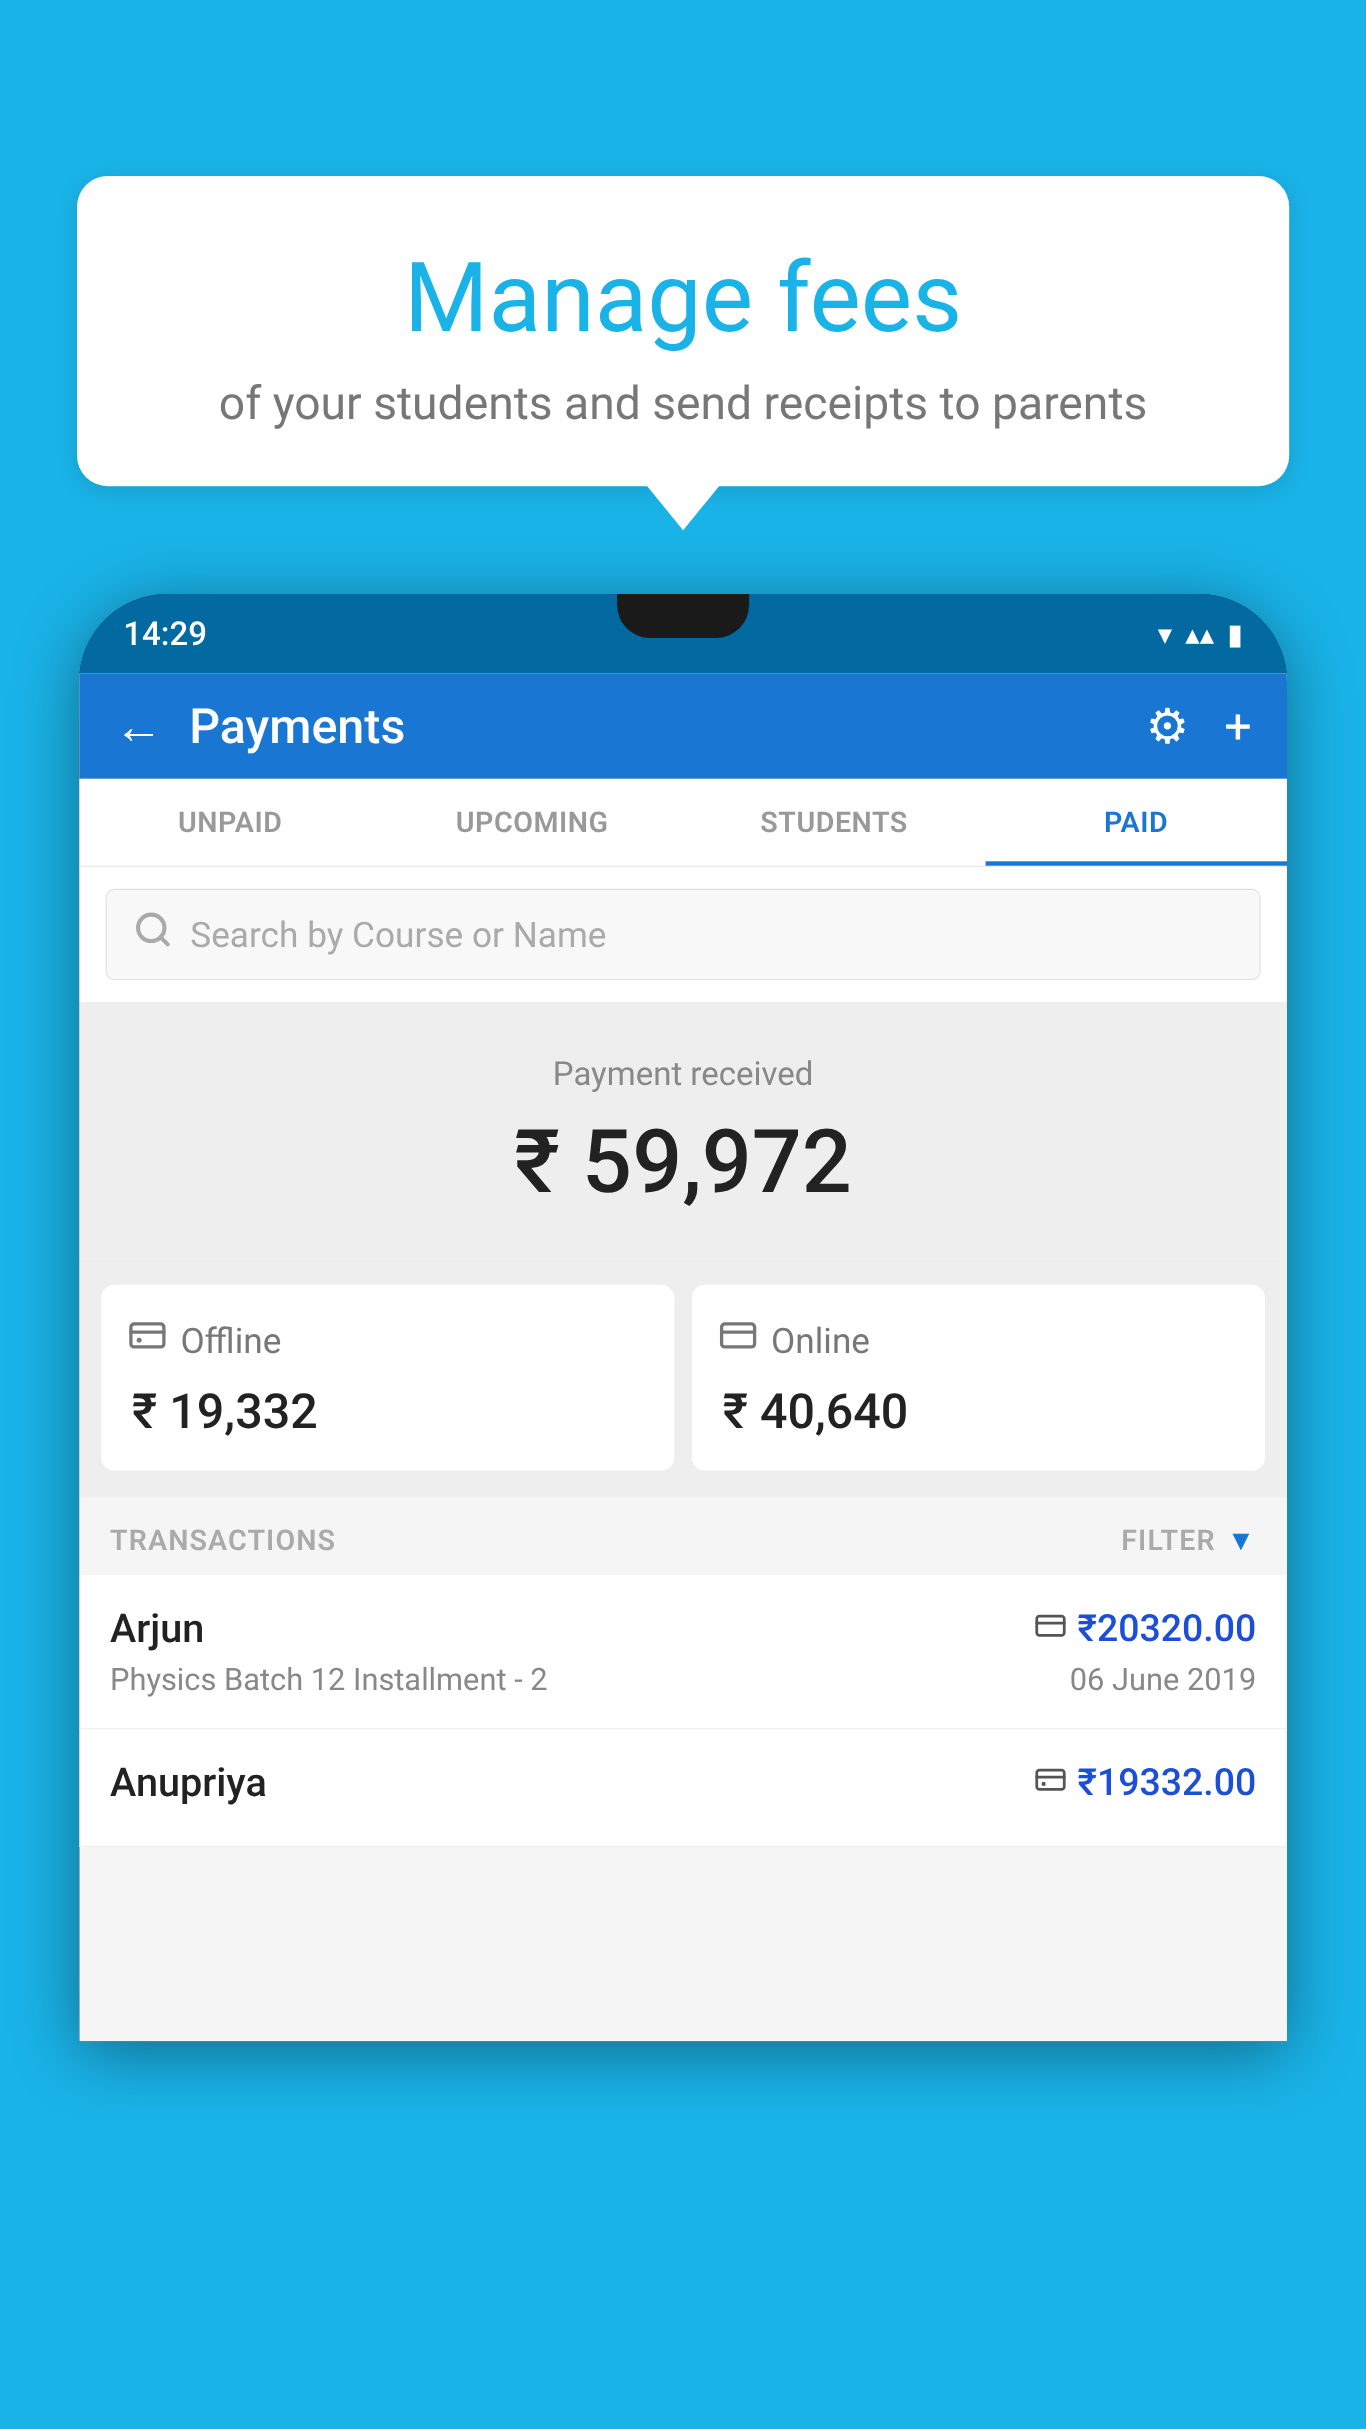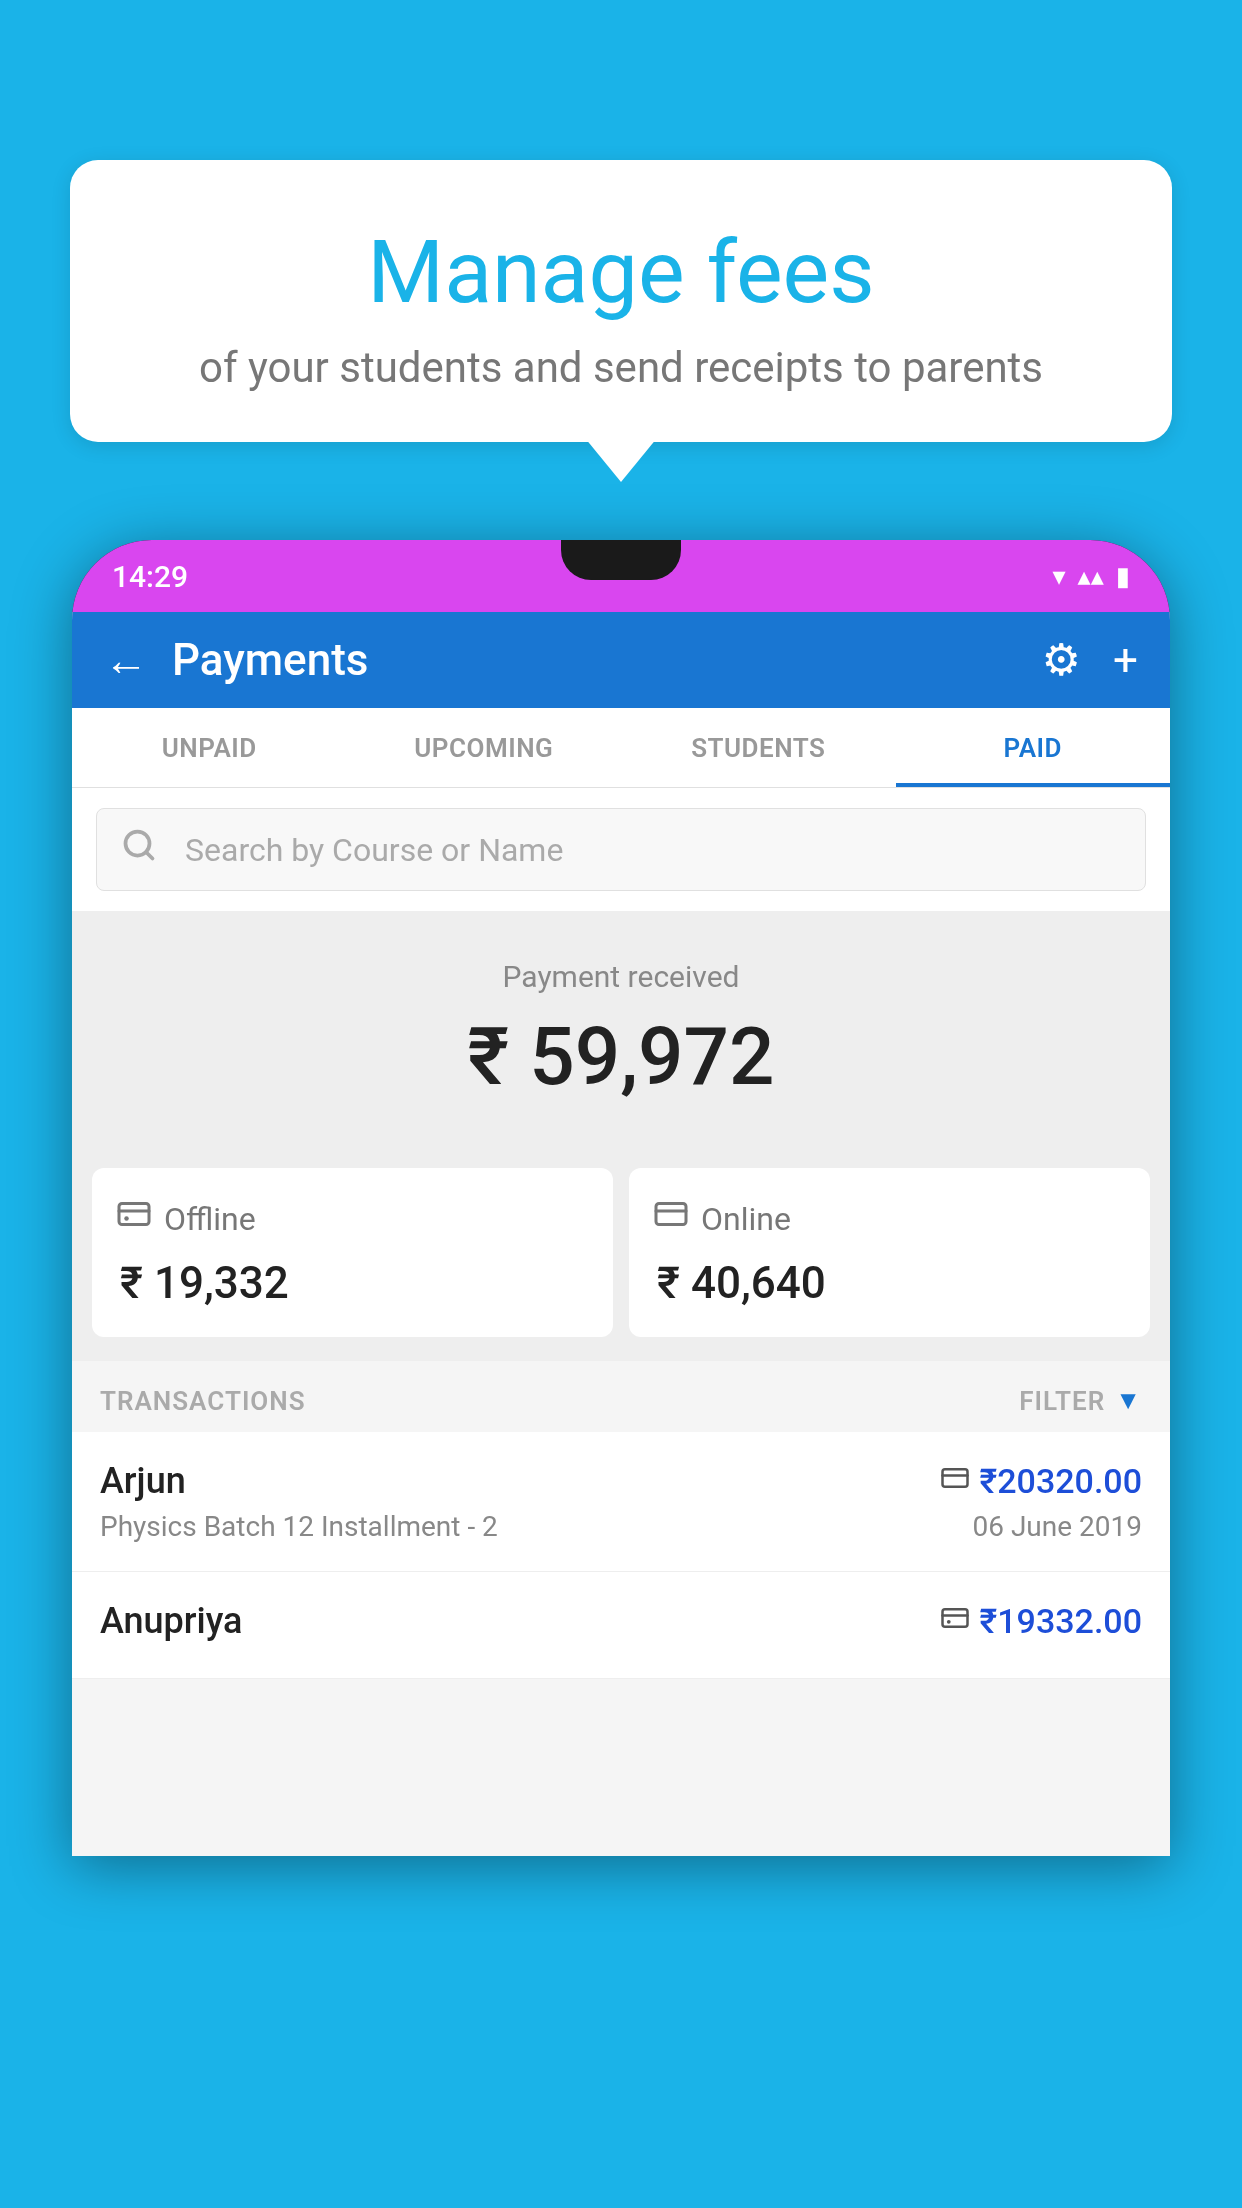--- a/index.html
+++ b/index.html
@@ -61,21 +61,21 @@
       right: 72px;
       bottom: 0;
       background: #1a1a1a;
       border-radius: 80px 80px 0 0;
       overflow: hidden;
       box-shadow: 0 10px 60px rgba(0,0,0,0.4);
     }
 
     
     .phone-status-bar {
-      background: #d946ef;
+      background: #0369a1;
       height: 72px;
       display: flex;
       align-items: center;
       justify-content: space-between;
       padding: 0 40px;
       position: relative;
     }
 
     .status-time {
       color: white;
@@ -195,21 +195,21 @@
       margin: 0;
     }
 
     .search-box {
       display: flex;
       align-items: center;
       background: #f8f8f8;
       border: 1px solid #e0e0e0;
       border-radius: 8px;
       padding: 18px 24px;
-      gap: 28px;
+      gap: 16px;
     }
 
     .search-icon-svg {
       color: #aaa;
       font-size: 36px;
     }
 
     .search-placeholder {
       font-size: 32px;
       color: #aaa;

